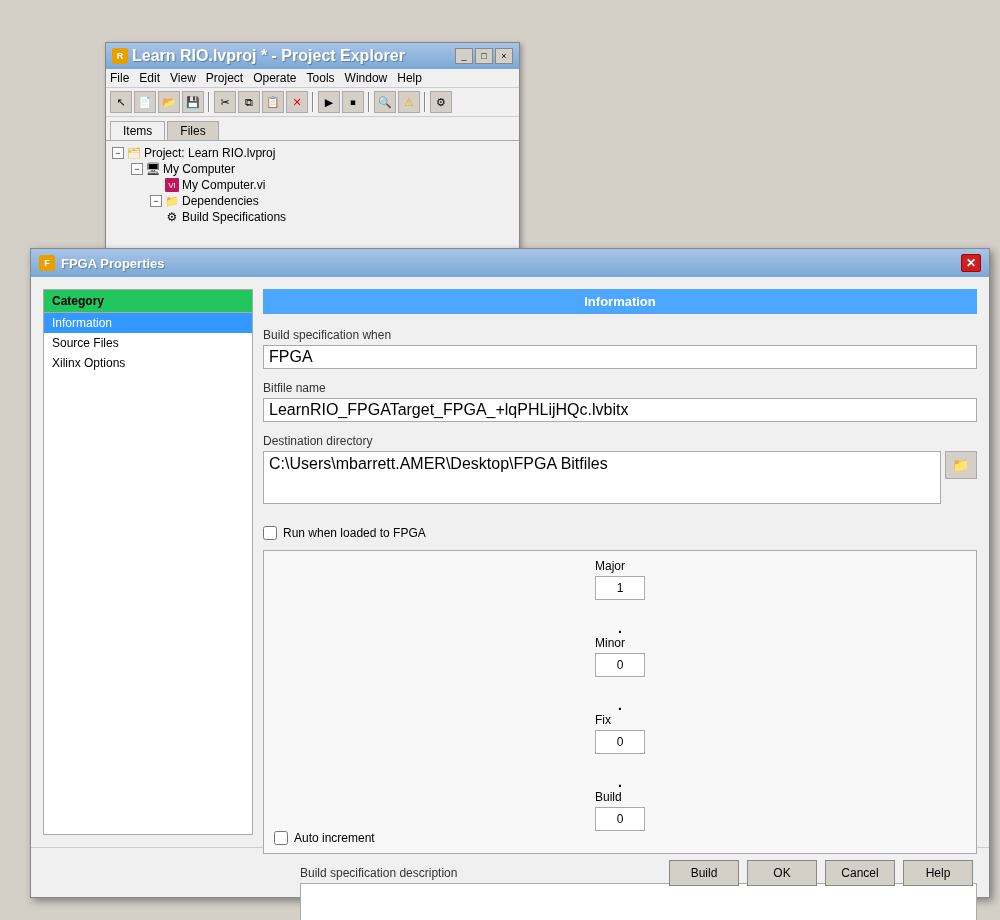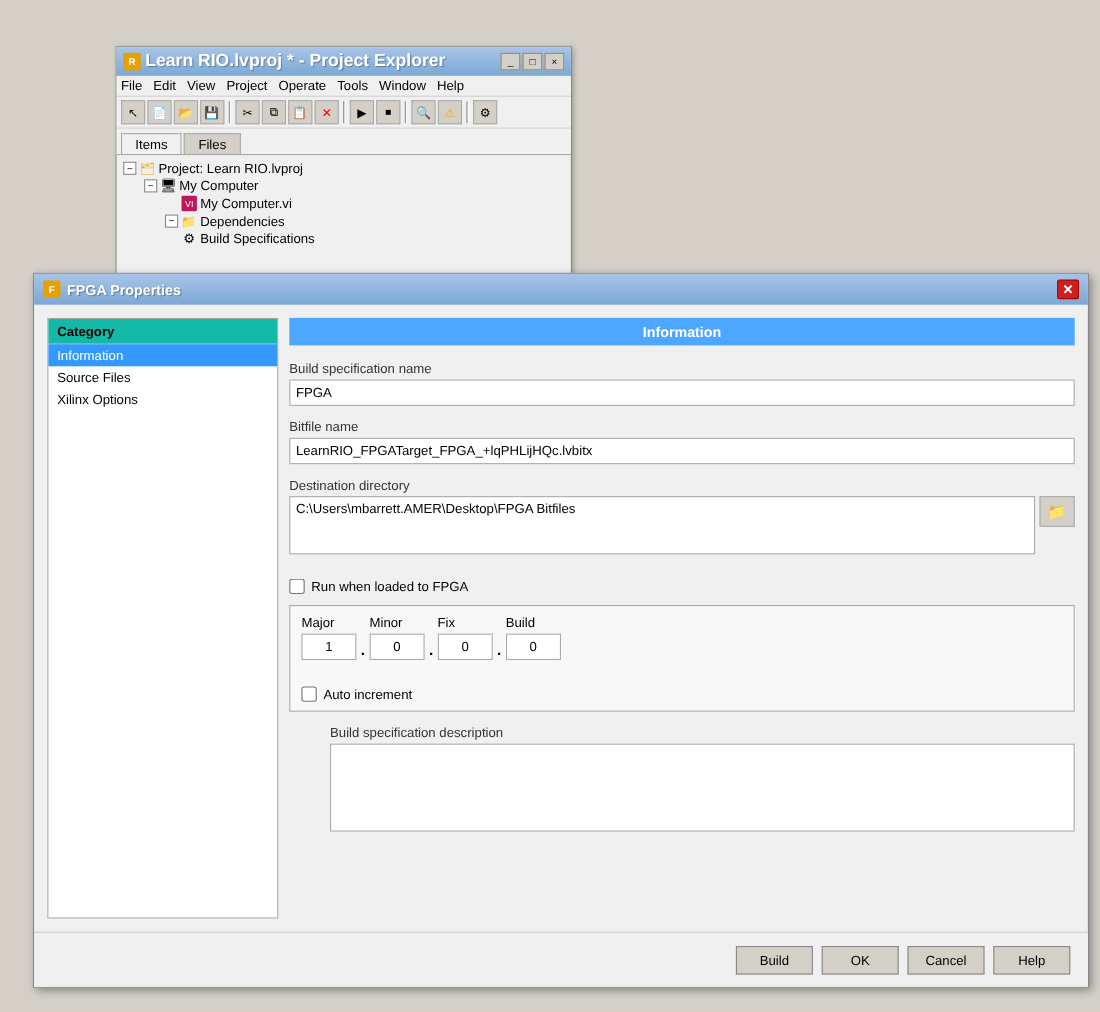--- a/index.html
+++ b/index.html
@@ -213,21 +213,21 @@
     }
 
     
     .category-panel {
       width: 210px;
       min-width: 210px;
       border: 1px solid #aaa;
       background: white;
     }
     .category-header {
-      background: #14b8a6;
+      background: #22c55e;
       padding: 4px 8px;
       font-size: 12px;
       font-weight: bold;
       border-bottom: 1px solid #aaa;
     }
     .category-item {
       padding: 3px 8px;
       font-size: 12px;
       cursor: pointer;
     }
@@ -258,21 +258,21 @@
     .field-label {
       font-size: 12px;
       margin-bottom: 3px;
       color: #333;
     }
     .field-input {
       width: 100%;
       padding: 3px 5px;
       border: 1px solid #aaa;
       background: white;
-      font-size: 12px;
+      font-size: 16px;
       font-family: inherit;
       height: 24px;
     }
 
     .destination-row {
       display: flex;
       gap: 4px;
       align-items: flex-start;
     }
     .destination-row .field-input {
@@ -315,21 +315,22 @@
     }
     .version-title {
       font-size: 12px;
       font-weight: normal;
       margin-bottom: 8px;
     }
     .version-fields {
       display: flex;
       align-items: center;
       gap: 0;
-      margin-bottom: 24px;
+      margin-bottom: 0;
+      flex-direction: column;
     }
     .version-col {
       display: flex;
       flex-direction: column;
       align-items: flex-start;
     }
     .version-col-label {
       font-size: 12px;
       margin-bottom: 3px;
     }
@@ -496,21 +497,21 @@
       <div class="category-item selected">Information</div>
       <div class="category-item">Source Files</div>
       <div class="category-item">Xilinx Options</div>
     </div>
 
     <div class="content-panel">
 
       <div class="content-header">Information</div>
 
       <div class="field-group">
-        <div class="field-label">Build specification name</div>
+        <div class="field-label">Build specification when</div>
         <input type="text" class="field-input" value="FPGA" style="">
       </div>
 
       <div class="field-group">
         <div class="field-label">Bitfile name</div>
         <input type="text" class="field-input" value="LearnRIO_FPGATarget_FPGA_+lqPHLijHQc.lvbitx" style="">
       </div>
 
       <div class="field-group">
         <div class="field-label">Destination directory</div>

